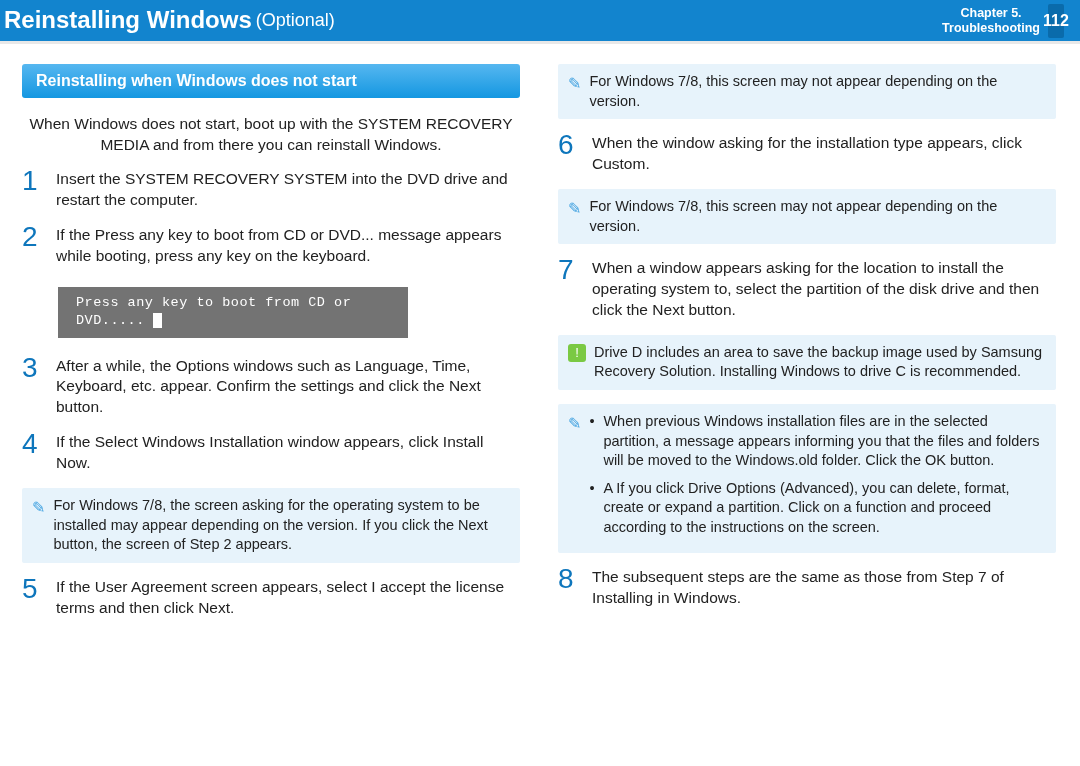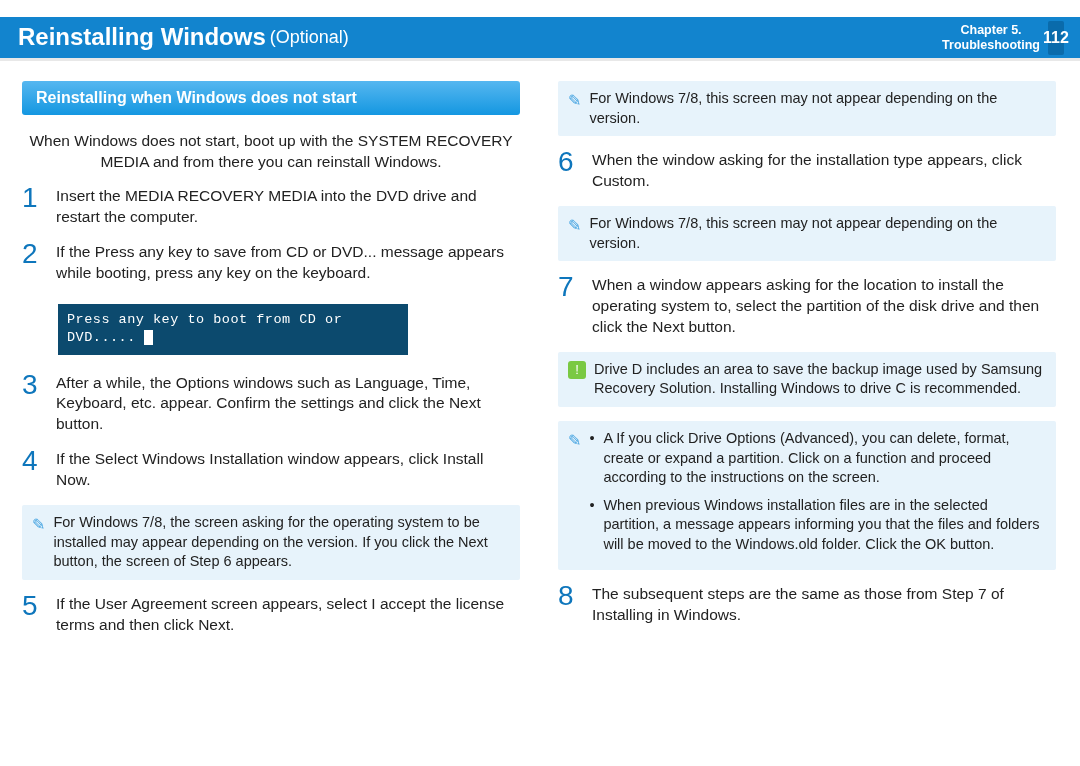--- a/index.html
+++ b/index.html
@@ -1,33 +1,33 @@
 <!DOCTYPE html>
 <html><head>
 <meta charset="utf-8">
 <style>
   * { box-sizing: border-box; margin: 0; padding: 0; }
   body { font-family: "Segoe UI", Arial, sans-serif; width: 1080px; height: 766px; background: #fff; color: #222; font-size: 15.5px; line-height: 1.35; overflow: hidden; }
-  .topbar { position: relative; background: #1284ce; color: #fff; height: 44px; display: flex; align-items: center; padding: 0 18px 0 18px; border-bottom: 3px solid #e8e8e8; margin-top: 17px; }
+  .topbar { position: relative; background: #1284ce; color: #fff; height: 44px; display: flex; align-items: center; padding: 0 18px 0 4px; border-bottom: 3px solid #e8e8e8; }
   .topbar-title { font-size: 24px; font-weight: 700; }
   .topbar-sub { font-size: 18px; font-weight: 400; margin-left: 4px; }
   .topbar-right { position: absolute; right: 16px; top: 4px; display: flex; align-items: center; gap: 8px; }
   .chapter-block { text-align: center; font-size: 12.5px; color: #fff; font-weight: 700; line-height: 1.2; }
   .page-badge { background: #0a6bab; color: #fff; font-weight: 700; font-size: 16px; width: 16px; height: 34px; display: flex; align-items: center; justify-content: center; border-radius: 2px; }
   .page { display: flex; gap: 38px; padding: 20px 24px 10px 22px; }
   .col { flex: 1; display: flex; flex-direction: column; gap: 14px; }
   .section-hdr { background: linear-gradient(#56b7f0,#1497e1); color: #fff; font-weight: 700; font-size: 16px; padding: 6px 14px; border-radius: 3px; margin-bottom: 2px; }
   .intro { font-size: 15.5px; text-align: center; }
   .step { display: flex; gap: 10px; }
   .step-num { font-size: 28px; font-weight: 400; color: #0e76bc; min-width: 24px; line-height: 1; margin-top: -2px; }
   .step-body { flex: 1; }
   .note { background: #e7f3fb; padding: 8px 10px 8px 10px; display: flex; gap: 8px; border-radius: 2px; font-size: 14.5px; }
   .note-icon { font-size: 16px; color: #3ea0e0; margin-top: 1px; flex-shrink: 0; }
   .warn .note-icon { background: #7ac943; color: #fff; width: 18px; height: 18px; border-radius: 3px; display:flex; align-items:center; justify-content:center; font-size: 13px; }
-  .boot-box { background:#0c4a6e; color:#fff; font-family: "Courier New", monospace; font-size:13.5px; padding:7px 9px; width:350px; margin:6px 12px 4px 36px; letter-spacing:0.5px; }
+  .boot-box { background:#737373; color:#fff; font-family: "Courier New", monospace; font-size:13.5px; padding:7px 18px; width:350px; margin:6px 12px 4px 36px; letter-spacing:0.5px; }
   b, strong { font-weight: 400; }
   ul.note-list { list-style: none; padding-left: 0; }
   ul.note-list li { position: relative; padding-left: 14px; margin-bottom: 8px; }
   ul.note-list li::before { content: "•"; position: absolute; left: 0; top: 0; }
 </style>
 </head>
 <body>
 
 <div class="topbar">
   <span class="topbar-title">Reinstalling Windows</span>
@@ -43,28 +43,28 @@
 
 <div class="page">
 
   <div class="col">
     <div class="section-hdr">Reinstalling when Windows does not start</div>
     <div class="intro">When Windows does not start, boot up with the SYSTEM RECOVERY MEDIA and from there you can reinstall Windows.</div>
 
     <div class="step">
       <div class="step-num">1</div>
       <div class="step-body">
-        <span>Insert the </span><b>MEDIA RECOVERY MEDIA</b><span> into the DVD drive and restart the computer.</span>
+        <span>Insert the </span><b>SYSTEM RECOVERY SYSTEM</b><span> into the DVD drive and restart the computer.</span>
       </div>
     </div>
 
     <div class="step">
       <div class="step-num">2</div>
       <div class="step-body">
-        <span>If the </span><b>Press any key to save from CD or DVD...</b><span> message appears while booting, press any key on the keyboard.</span>
+        <span>If the </span><b>Press any key to boot from CD or DVD...</b><span> message appears while booting, press any key on the keyboard.</span>
       </div>
     </div>
 
     <div class="boot-box">
       <span>Press any key to boot from CD or DVD.....</span> <span style="background:#fff;color:#fff;">_</span>
     </div>
 
     <div class="step">
       <div class="step-num">3</div>
       <div class="step-body">
@@ -75,21 +75,21 @@
     <div class="step">
       <div class="step-num">4</div>
       <div class="step-body">
         <span>If the </span><b>Select Windows Installation</b><span> window appears, click </span><b>Install Now</b><span>.</span>
       </div>
     </div>
 
     <div class="note">
       <span class="note-icon">✎</span>
       <div>
-        <span>For Windows 7/8, the screen asking for the operating system to be installed may appear depending on the version. If you click the </span><b>Next</b><span> button, the screen of Step 6 appears.</span>
+        <span>For Windows 7/8, the screen asking for the operating system to be installed may appear depending on the version. If you click the </span><b>Next</b><span> button, the screen of Step 2 appears.</span>
       </div>
     </div>
 
     <div class="step">
       <div class="step-num">5</div>
       <div class="step-body">
         <span>If the User Agreement screen appears, select </span><b>I accept the license terms</b><span> and then click </span><b>Next</b><span>.</span>
       </div>
     </div>
   </div>
@@ -121,24 +121,24 @@
 
     <div class="note warn">
       <span class="note-icon">!</span>
       <div>Drive D includes an area to save the backup image used by Samsung Recovery Solution. Installing Windows to drive C is recommended.</div>
     </div>
 
     <div class="note">
       <span class="note-icon">✎</span>
       <ul class="note-list">
         <li>
-          <span>A If you click </span><b>Drive Options (Advanced)</b><span>, you can delete, format, create or expand a partition. Click on a function and proceed according to the instructions on the screen.</span>
+          <span>When previous Windows installation files are in the selected partition, a message appears informing you that the files and folders will be moved to the Windows.old folder. Click the </span><b>OK</b><span> button.</span>
         </li>
         <li>
-          <span>When previous Windows installation files are in the selected partition, a message appears informing you that the files and folders will be moved to the Windows.old folder. Click the </span><b>OK</b><span> button.</span>
+          <span>A If you click </span><b>Drive Options (Advanced)</b><span>, you can delete, format, create or expand a partition. Click on a function and proceed according to the instructions on the screen.</span>
         </li>
       </ul>
     </div>
 
     <div class="step">
       <div class="step-num">8</div>
       <div class="step-body">The subsequent steps are the same as those from Step 7 of Installing in Windows.</div>
     </div>
   </div>
 

